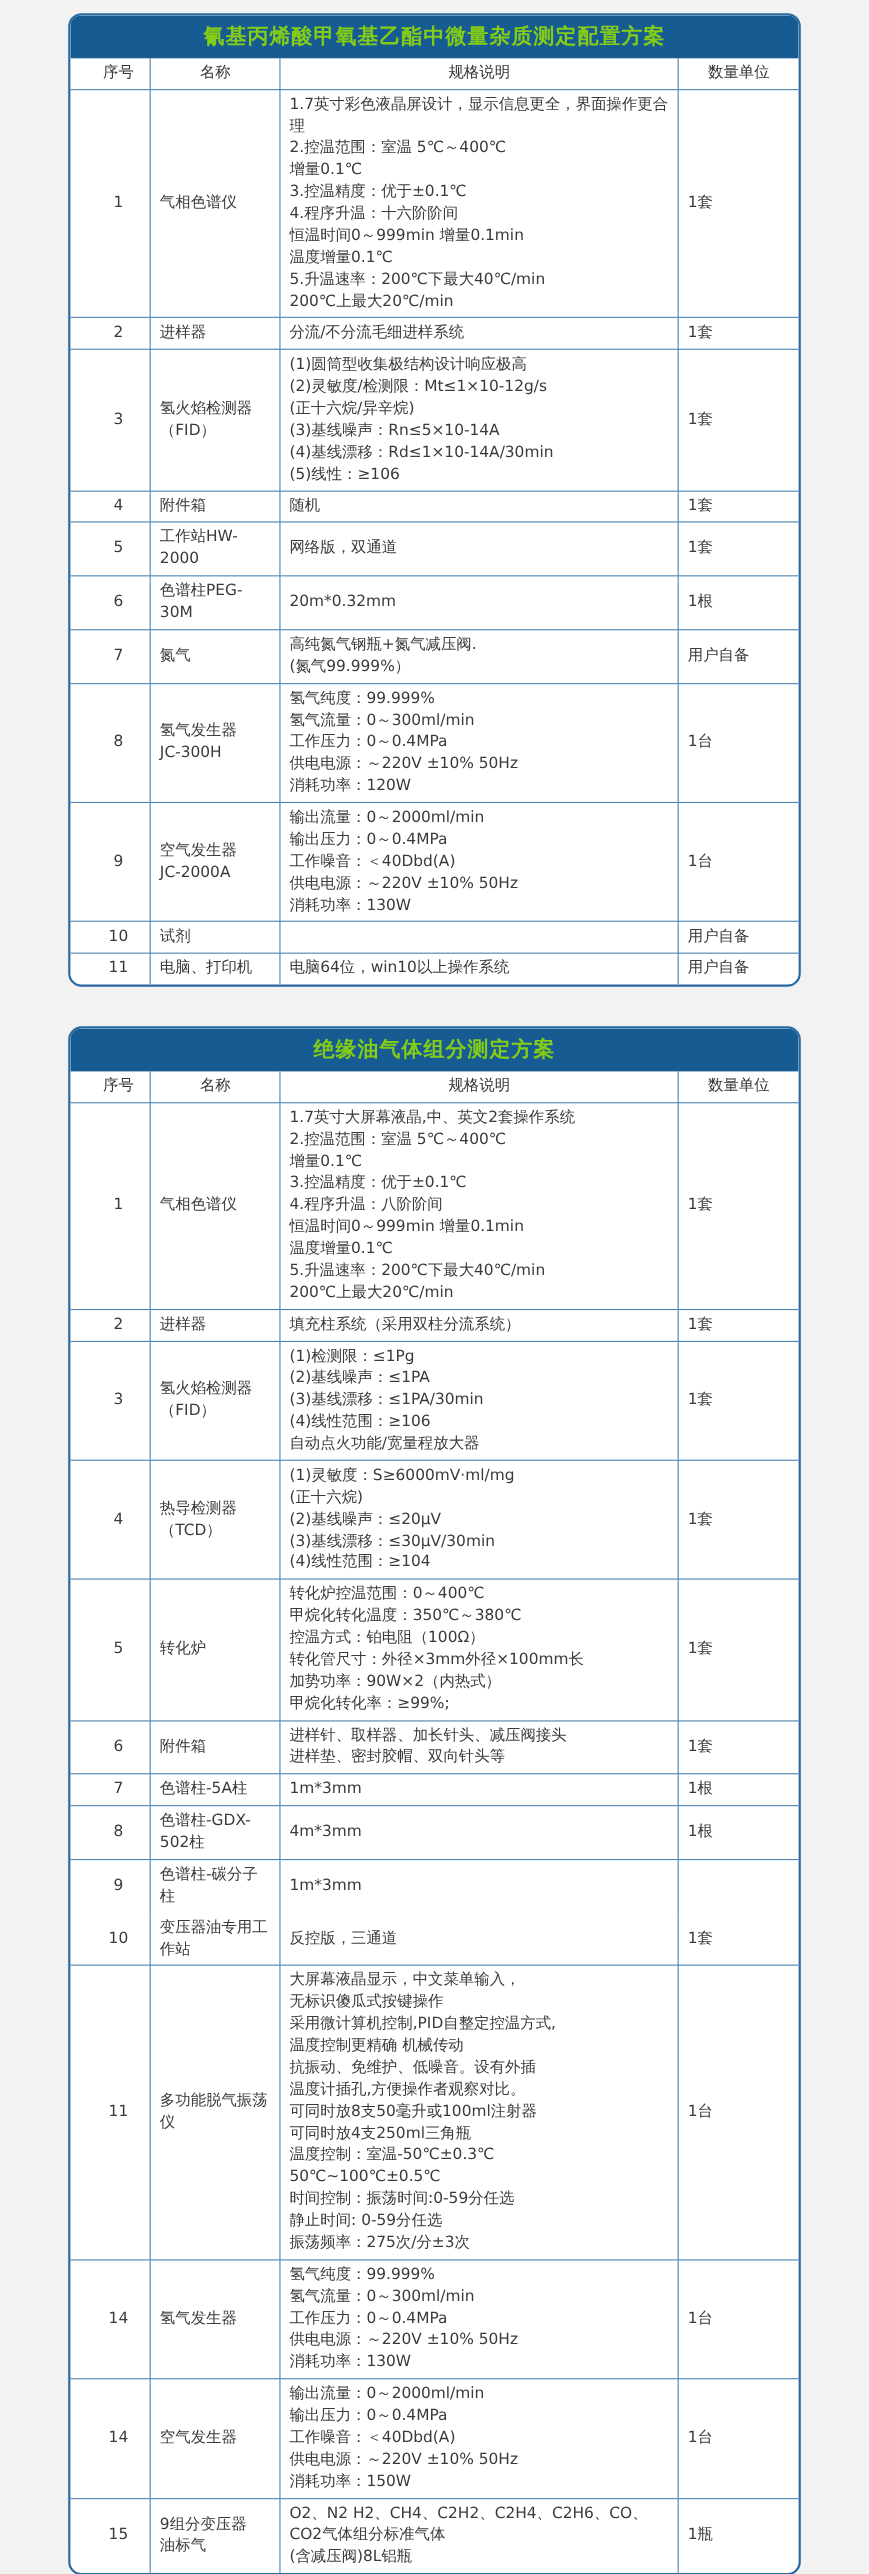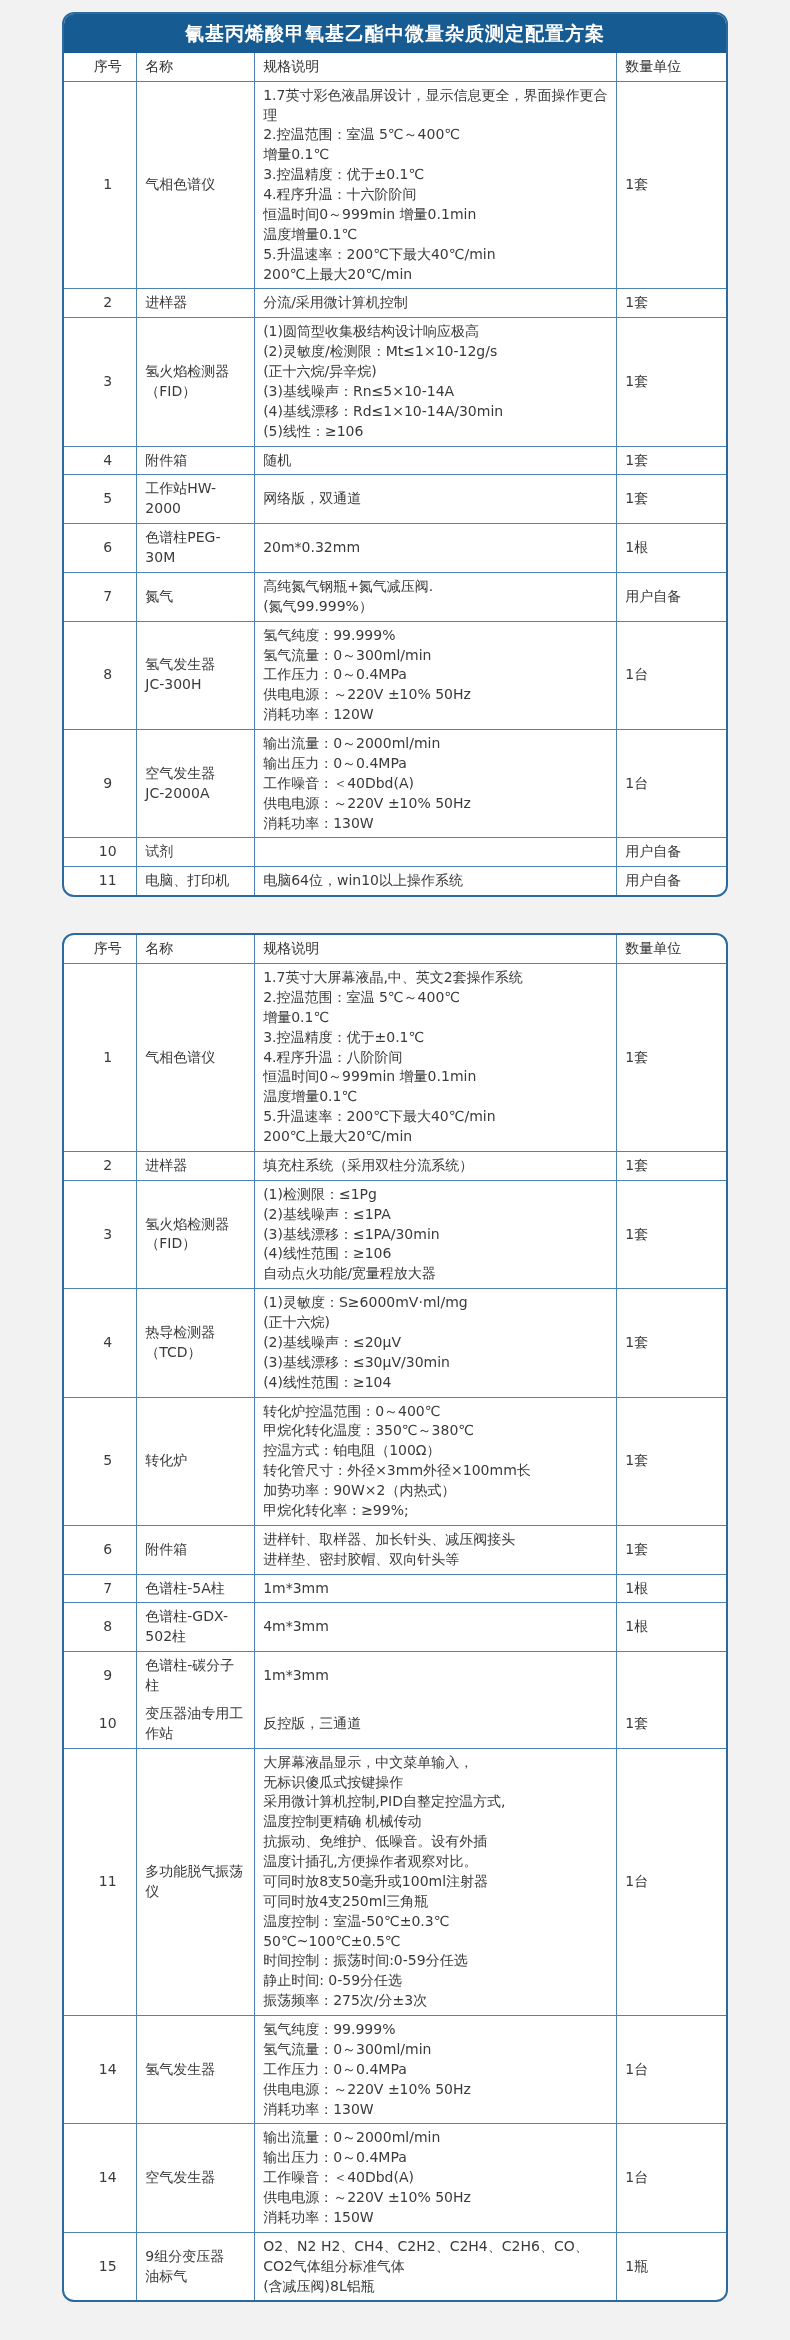--- a/index.html
+++ b/index.html
@@ -18,21 +18,21 @@
   .table-card{
     background:#ffffff;
     border:2px solid #2a6aa0;
     border-radius:12px;
     overflow:hidden;
     margin-bottom:36px;
   }
   .table-card:last-child{margin-bottom:0;}
   .table-title{
     background:#175b93;
-    color:#ffffff;
+    color:#84cc16;
     font-size:19px;
     font-weight:bold;
     text-align:center;
     padding:8px 4px;
     letter-spacing:1px;
     line-height:1.2;
   }
   table.spec{
     width:100%;
     border-collapse:collapse;
@@ -54,21 +54,21 @@
     font-weight:normal;
     text-align:left;
     color:#333;
   }
   table.spec th.col-no, table.spec td.col-no{text-align:center;padding-left:17px;padding-right:2px;margin-left:40px;}
   td.col-name, td.col-spec{white-space:pre-line;}
   td.col-qty{white-space:pre-line;}
   
   table.spec tr > *:first-child{border-left:none;}
   table.spec tr > *:last-child{border-right:none;}
-  table.spec thead tr > *{border-top:none;}
+  table.spec thead tr > *{border-top:none;text-align:center;}
   table.spec tbody tr:last-child > *{border-bottom:none;}
   
   tr.merge-below td{border-bottom:none;}
   tr.merged-top td{border-top:none;}
 </style>
 </head>
 <body>
 
 <div class="page">
 
@@ -100,21 +100,21 @@
 4.程序升温：十六阶阶间
 恒温时间0～999min 增量0.1min
 温度增量0.1℃
 5.升温速率：200℃下最大40℃/min
 200℃上最大20℃/min</td>
             <td class="col-qty">1套</td>
           </tr>
           <tr>
             <td class="col-no">2</td>
             <td class="col-name">进样器</td>
-            <td class="col-spec">分流/采用微计算机控制</td>
+            <td class="col-spec">分流/不分流毛细进样系统</td>
             <td class="col-qty">1套</td>
           </tr>
           <tr>
             <td class="col-no">3</td>
             <td class="col-name">氢火焰检测器（FID）</td>
             <td class="col-spec">(1)圆筒型收集极结构设计响应极高
 (2)灵敏度/检测限：Mt≤1×10-12g/s
 (正十六烷/异辛烷)
 (3)基线噪声：Rn≤5×10-14A
 (4)基线漂移：Rd≤1×10-14A/30min
@@ -178,20 +178,21 @@
             <td class="col-no">11</td>
             <td class="col-name">电脑、打印机</td>
             <td class="col-spec">电脑64位，win10以上操作系统</td>
             <td class="col-qty">用户自备</td>
           </tr>
         </tbody>
     </table>
   </section>
 
   <section class="table-card">
+    <div class="table-title">绝缘油气体组分测定方案</div>
     <table class="spec">
       <colgroup>
         <col class="c-no">
           <col class="c-name">
           <col class="c-spec">
           <col class="c-qty">
       </colgroup>
       <thead>
         <tr>
           <th class="col-no">序号</th>

